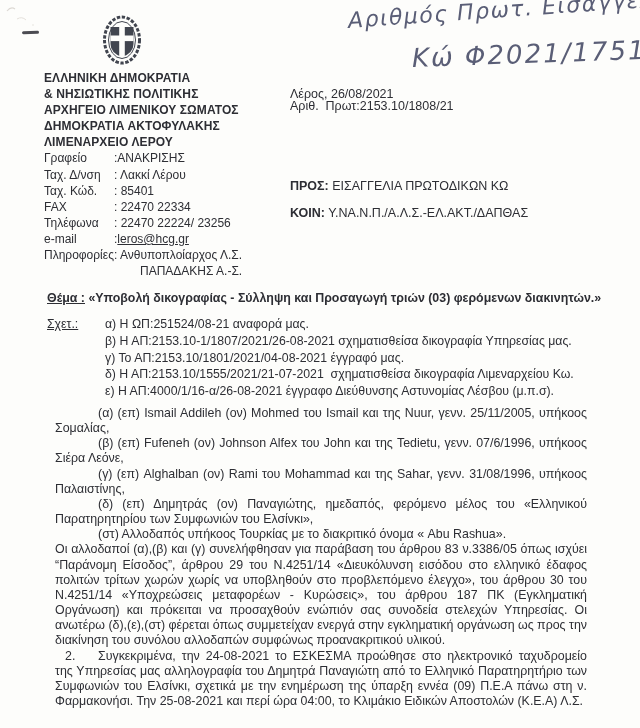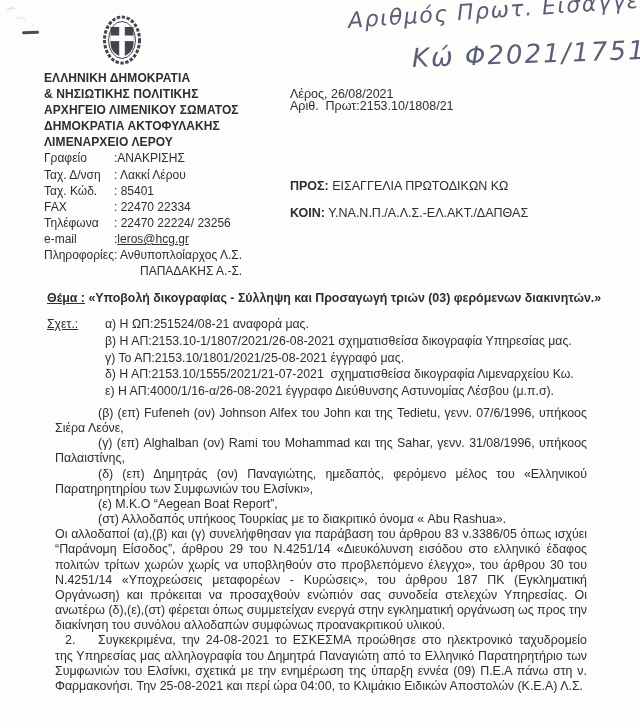--- a/index.html
+++ b/index.html
@@ -139,29 +139,29 @@
 
   <div class="subject">
     <span class="subject-label">Θέμα :</span><span> «Υποβολή δικογραφίας - Σύλληψη και Προσαγωγή τριών (03) φερόμενων διακινητών.»</span>
   </div>
 
   <div class="refs">
     <span class="refs-label">Σχετ.:</span>
     <div class="refs-items">
       <div>α) Η ΩΠ:251524/08-21 αναφορά μας.</div>
       <div>β) Η ΑΠ:2153.10-1/1807/2021/26-08-2021 σχηματισθείσα δικογραφία Υπηρεσίας μας.</div>
-      <div>γ) Το ΑΠ:2153.10/1801/2021/25-08-2021 έγγραφό μας.</div>
+      <div>γ) Το ΑΠ:2153.10/1801/2021/04-08-2021 έγγραφό μας.</div>
       <div>δ) Η ΑΠ:2153.10/1555/2021/21-07-2021  σχηματισθείσα δικογραφία Λιμεναρχείου Κω.</div>
       <div>ε) Η ΑΠ:4000/1/16-α/26-08-2021 έγγραφο Διεύθυνσης Αστυνομίας Λέσβου (μ.π.σ).</div>
     </div>
   </div>
 
   <div class="body-text">
+    <div class="sub-item">(α) (επ) Ismail Addileh (ον) Mohmed του Ismail και της Nuur, γενν. 25/11/2005, υπήκοος Σομαλίας,</div>
     <div class="sub-item">(β) (επ) Fufeneh (ον) Johnson Alfex του John και της Tedietu, γενν. 07/6/1996, υπήκοος Σιέρα Λεόνε,</div>
     <div class="sub-item">(γ) (επ) Alghalban (ον) Rami του Mohammad και της Sahar, γενν. 31/08/1996, υπήκοος Παλαιστίνης,</div>
     <div class="sub-item">(δ) (επ) Δημητράς (ον) Παναγιώτης, ημεδαπός, φερόμενο μέλος του «Ελληνικού Παρατηρητηρίου των Συμφωνιών του Ελσίνκι»,</div>
-    <div class="sub-item">(ε) Μ.Κ.Ο “Aegean Boat Report”,</div>
     <div class="sub-item">(στ)  Αλλοδαπός υπήκοος Τουρκίας με το διακριτικό όνομα « Abu Rashua».</div>
     <div class="cont">Οι αλλοδαποί (α),(β) και (γ) συνελήφθησαν για παράβαση του άρθρου 83 ν.3386/05 όπως ισχύει “Παράνομη Είσοδος”, άρθρου 29  του Ν.4251/14 «Διευκόλυνση εισόδου στο ελληνικό έδαφος πολιτών τρίτων χωρών χωρίς να υποβληθούν στο προβλεπόμενο έλεγχο», του άρθρου 30 του Ν.4251/14 «Υποχρεώσεις μεταφορέων - Κυρώσεις», του άρθρου 187 ΠΚ (Εγκληματική Οργάνωση) και πρόκειται να προσαχθούν ενώπιόν σας συνοδεία στελεχών Υπηρεσίας. Οι ανωτέρω (δ),(ε),(στ) φέρεται όπως συμμετείχαν ενεργά στην εγκληματική οργάνωση ως προς την διακίνηση του συνόλου αλλοδαπών συμφώνως προανακριτικού υλικού.</div>
     <div class="para2"><span class="pnum">2.</span><span>Συγκεκριμένα, την 24-08-2021 το ΕΣΚΕΣΜΑ προώθησε στο ηλεκτρονικό ταχυδρομείο της Υπηρεσίας μας αλληλογραφία του Δημητρά Παναγιώτη από το Ελληνικό Παρατηρητήριο των Συμφωνιών του Ελσίνκι, σχετικά με την ενημέρωση της ύπαρξη εννέα (09) Π.Ε.Α πάνω στη ν. Φαρμακονήσι. Την 25-08-2021 και περί ώρα 04:00, το Κλιμάκιο Ειδικών Αποστολών (Κ.Ε.Α) Λ.Σ.</span></div>
   </div>
 
 </div>
 
 </body></html>

